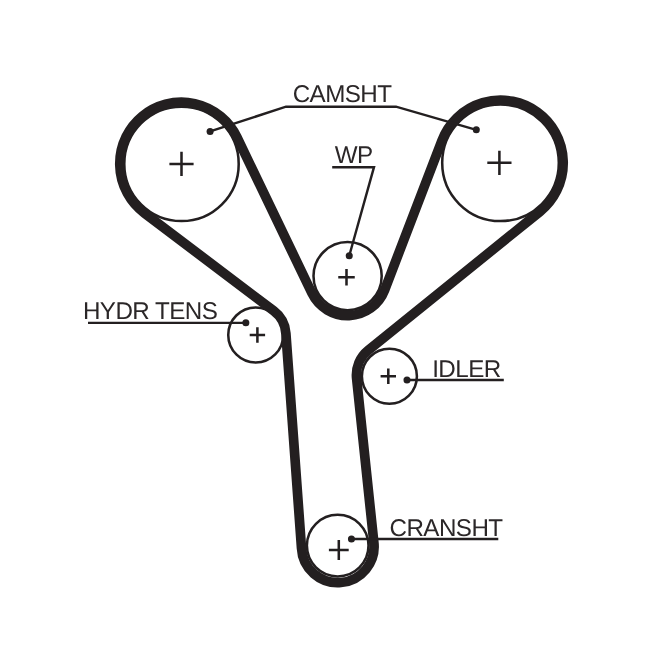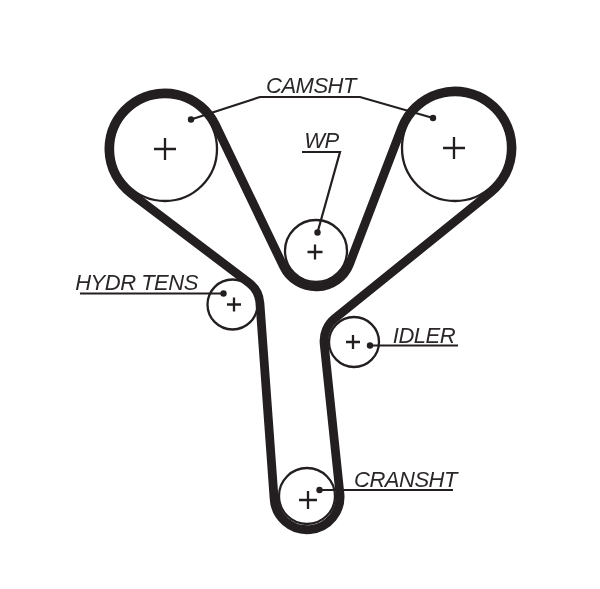--- a/index.html
+++ b/index.html
@@ -6,21 +6,20 @@
     margin: 0;
     padding: 0;
     background: #ffffff;
   }
   .stage {
     position: relative;
     width: 600px;
     height: 589px;
     background: #ffffff;
     overflow: hidden;
-    font-style: italic;
   }
   svg { display: block; }
   .pulley {
     fill: #ffffff;
     stroke: #231f20;
     stroke-width: 2.3;
   }
   .belt {
     fill: none;
     stroke: #231f20;

